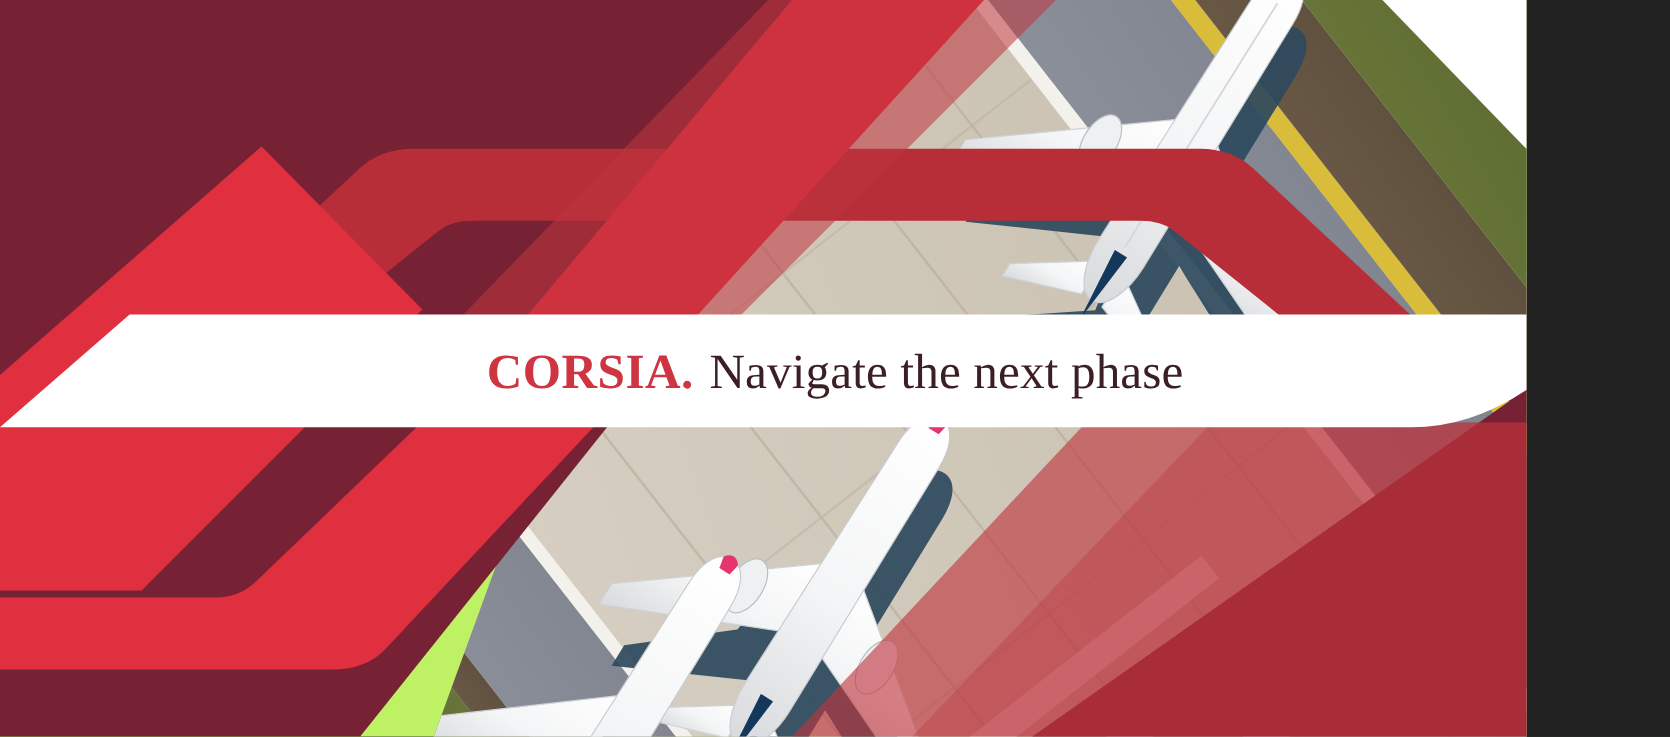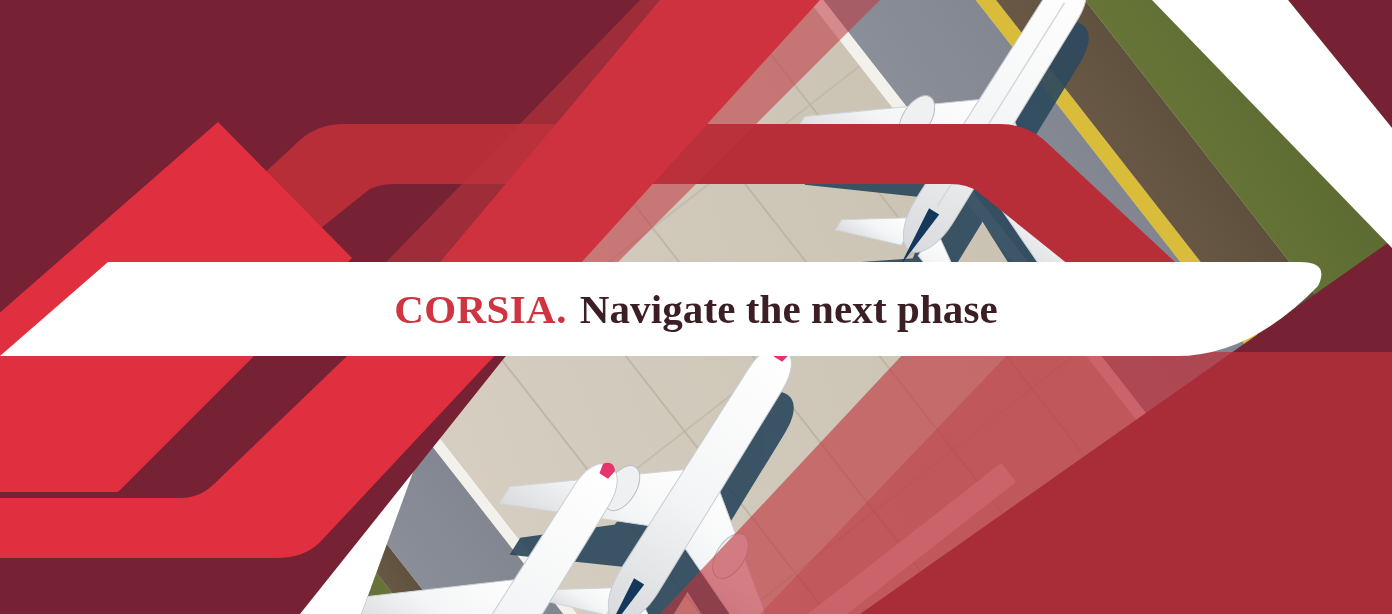--- a/index.html
+++ b/index.html
@@ -1,20 +1,20 @@
 <!DOCTYPE html>
 <html><head>
 <meta charset="utf-8">
 <style>
   html,body{margin:0;padding:0;background:#222;}
   #banner{
     position:relative;
-    width:1392px;height:614px;
+    width:1272px;height:614px;
     overflow:hidden;
-    background:#ffffff;
+    background:#bef264;
     font-family:"Liberation Serif", serif;
   }
   .layer{position:absolute;top:0;left:0;width:1392px;height:614px;}
   svg.layer{display:block;}
 
   
   #headline-band{
     position:absolute;
     left:0;top:260px;width:1392px;height:98px;
     pointer-events:none;
@@ -29,21 +29,21 @@
     z-index:40;
   }
   #headline-text .brand{
     color:#CE3540;
     font-weight:700;
     margin-right:13px;
     letter-spacing:.4px;
   }
   #headline-text .tail{
     color:#3C1F24;
-    font-weight:700;
+    font-weight:400;
   }
 </style>
 </head>
 <body>
 
 <div id="banner">
 
   <svg class="layer" viewBox="0 0 1392 614" preserveAspectRatio="none">
     <defs>
       <linearGradient id="concreteG" x1="0" y1="0" x2="1" y2="1">

